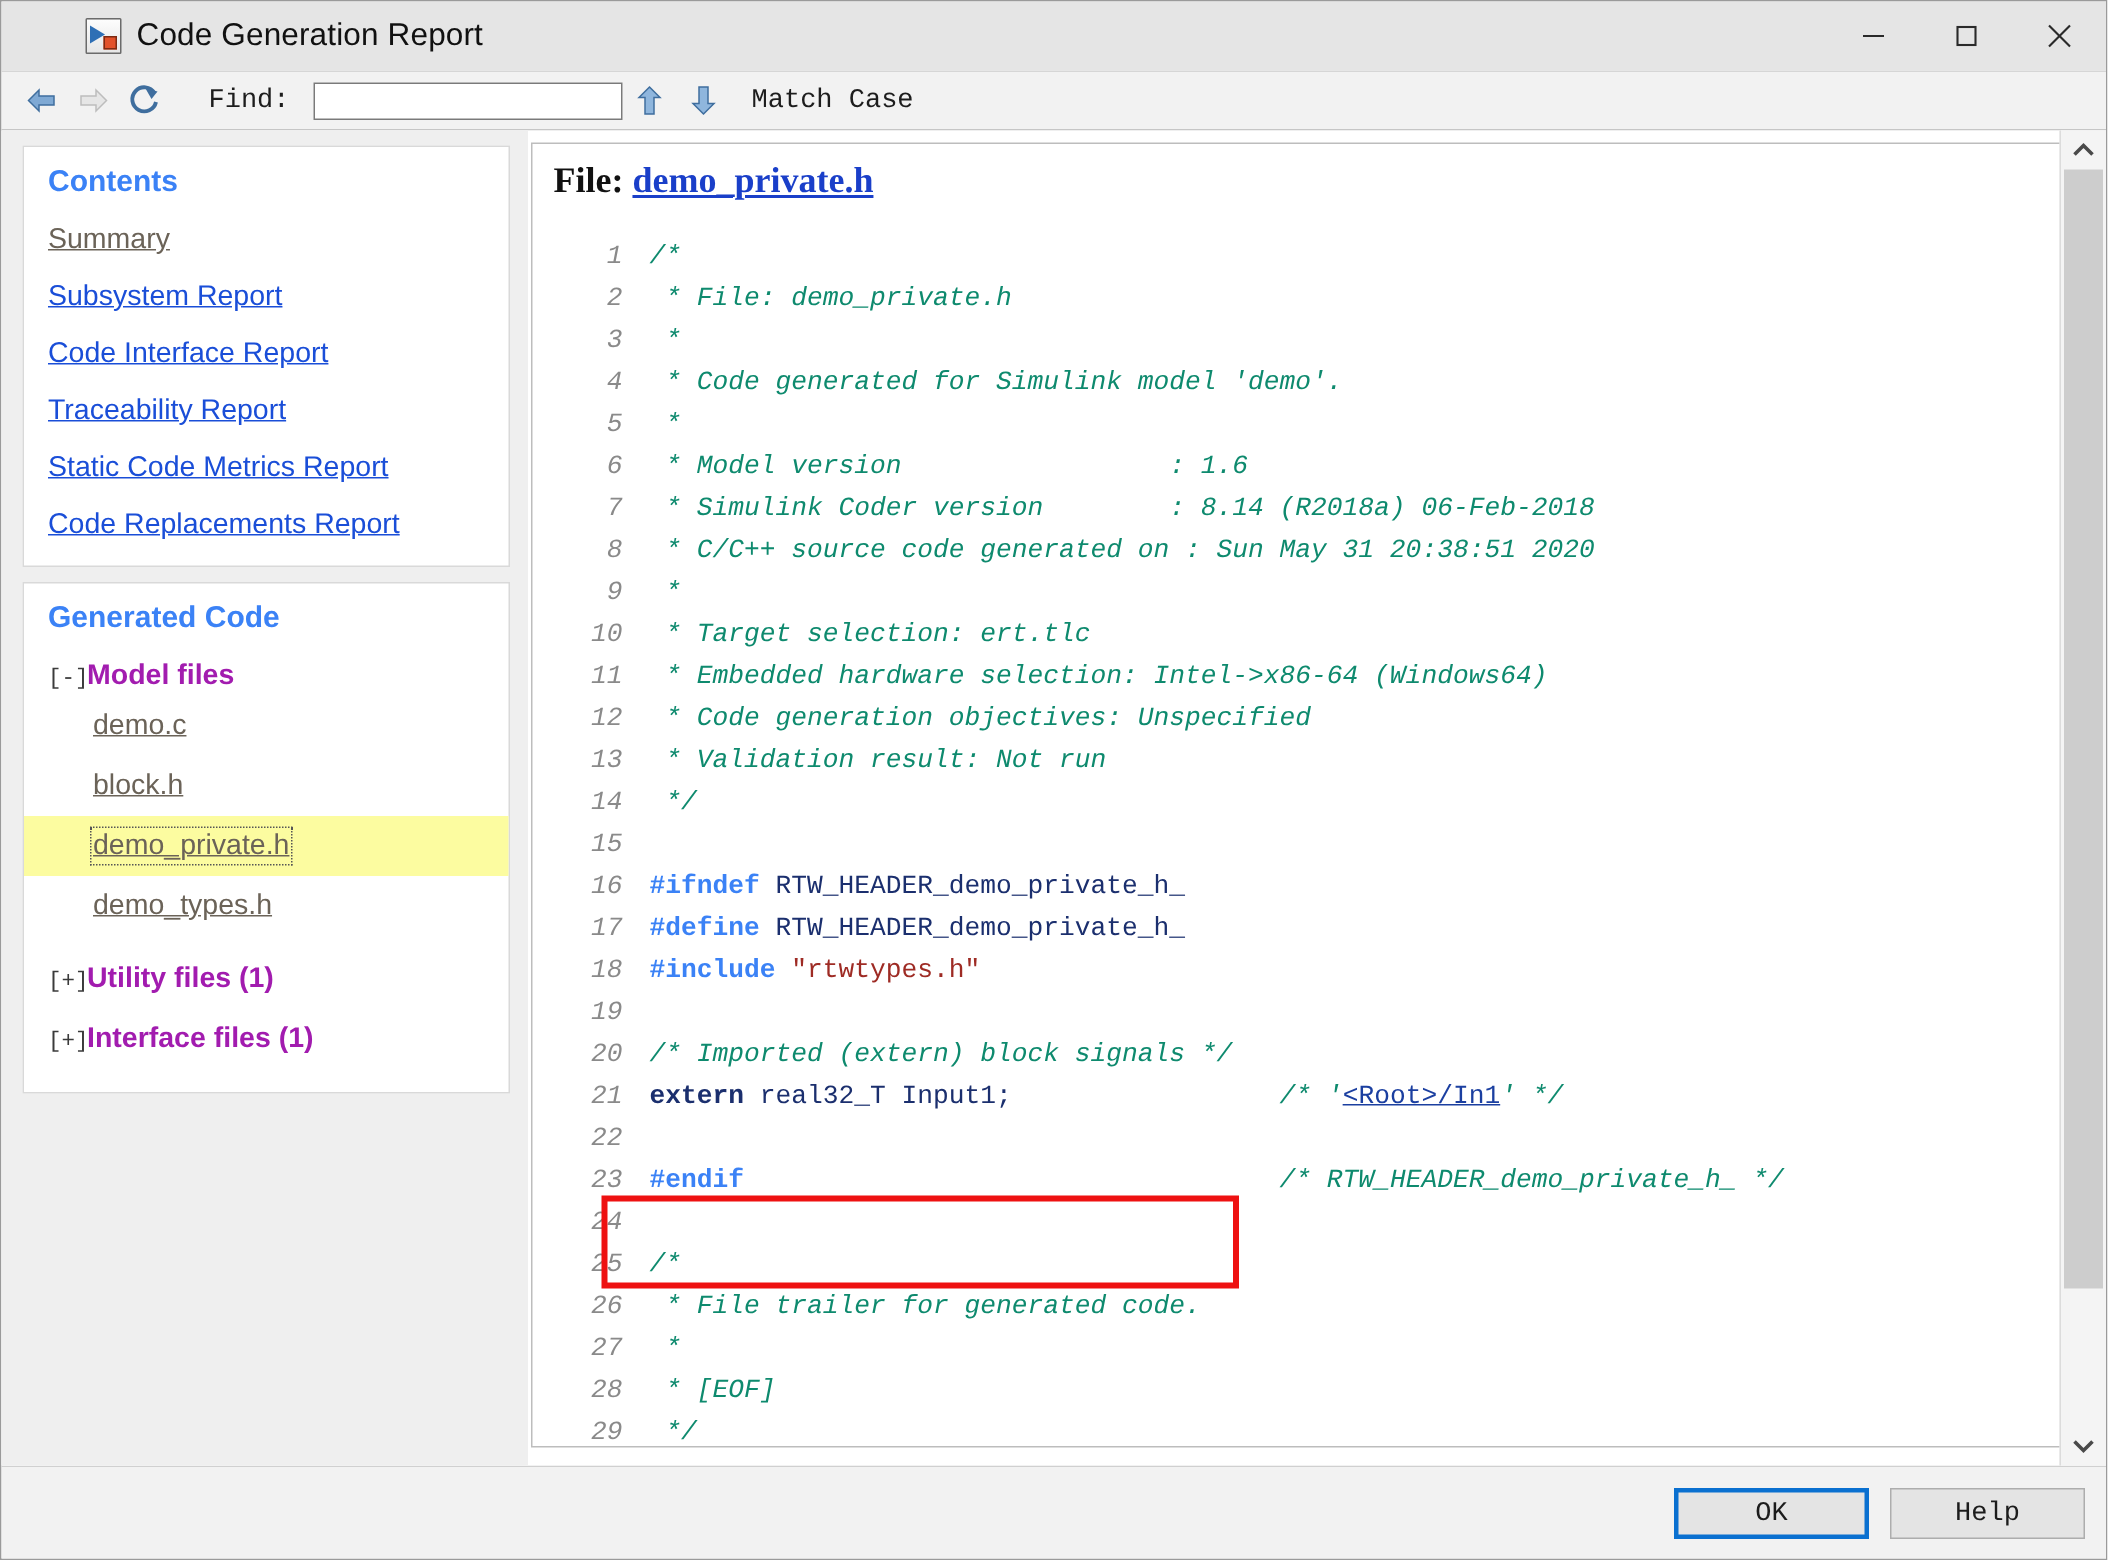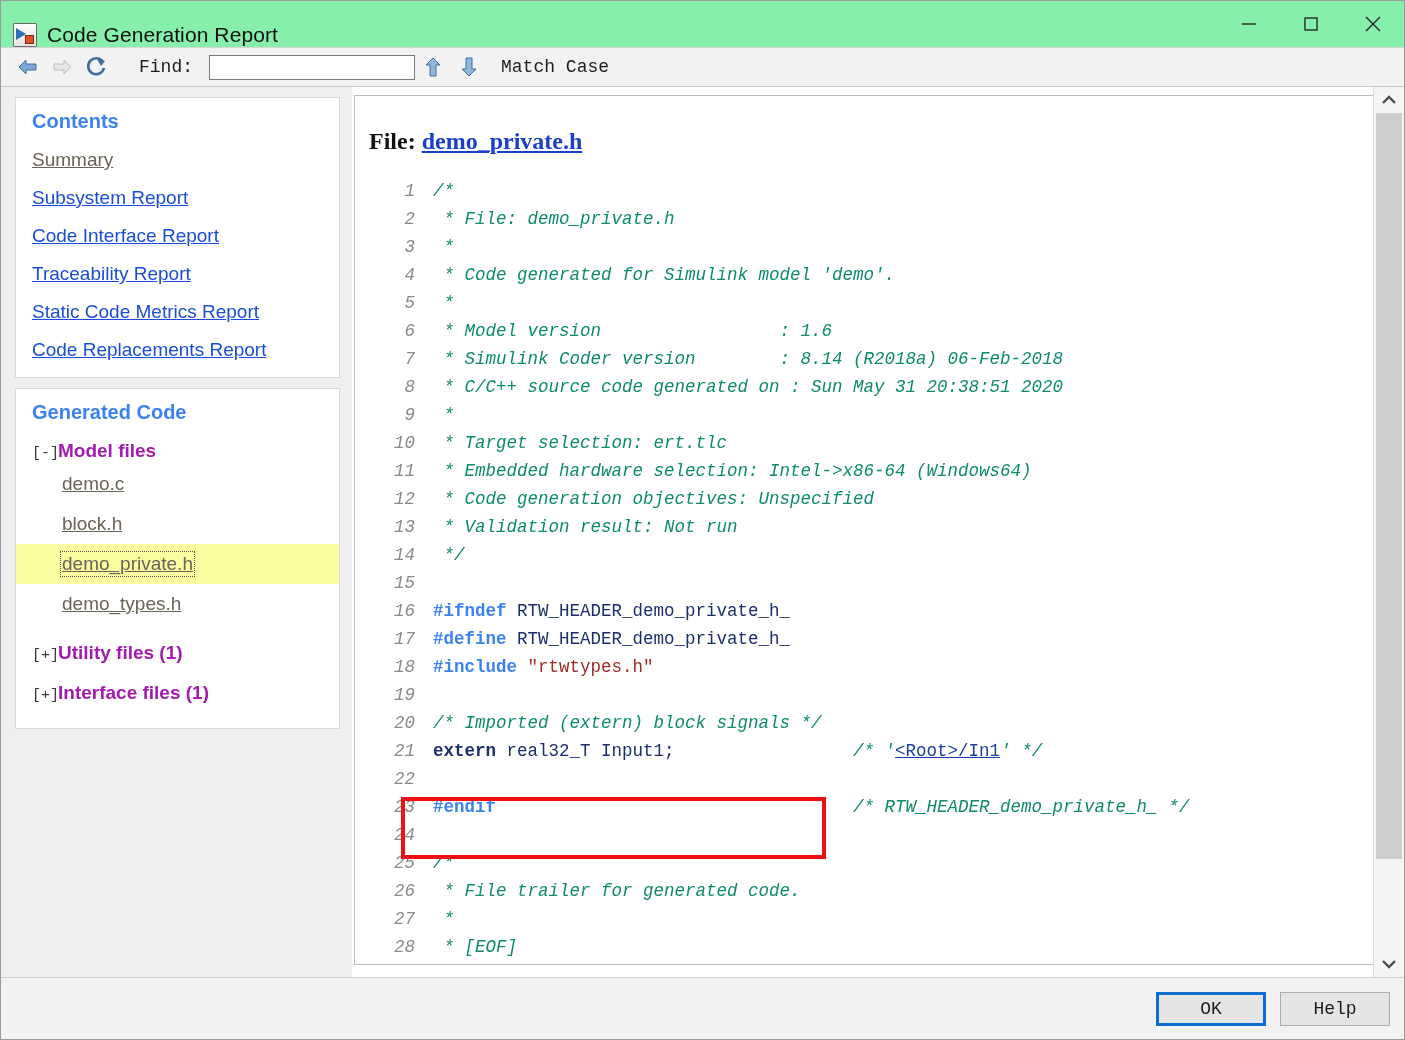--- a/index.html
+++ b/index.html
@@ -19,24 +19,25 @@
     border: 1px solid #9a9a9a;
     box-sizing: border-box;
     display: flex;
     flex-direction: column;
   }
 
   
   .titlebar {
     height: 46px;
     min-height: 46px;
-    background: #86efac;
-    display: flex;
-    align-items: flex-end;
-    position: relative;
+    background: #e5e5e5;
+    display: flex;
+    align-items: center;
+    position: relative;
+    padding-left: 44px;
   }
   .app-icon {
     width: 24px; height: 24px;
     margin-left: 12px;
     position: relative;
     border: 1px solid #6b6b6b;
     background: linear-gradient(#fdfdfd, #e6e6e6);
     box-sizing: border-box;
     border-radius: 1px;
   }
@@ -217,21 +218,21 @@
     box-sizing: border-box;
     min-width: 0;
   }
   .content {
     background: #ffffff;
     border: 1px solid #bdbdbd;
     box-sizing: border-box;
     height: 100%;
     overflow: hidden;
     position: relative;
-    padding: 22px 0 0 14px;
+    padding: 2px 0 0 14px;
   }
   .file-heading {
     font-family: "Liberation Serif", serif;
     font-size: 24px;
     font-weight: bold;
     color: #111111;
     margin: 10px 0 22px 0;
   }
   .file-heading a {
     color: #1a3fc9;
@@ -310,21 +311,21 @@
     justify-content: flex-end;
     padding-right: 14px;
     box-sizing: border-box;
   }
   .btn {
     font-family: "Liberation Mono", monospace;
     font-size: 18px;
     color: #1c1c1c;
     background: #e4e4e4;
     border: 1px solid #adadad;
-    width: 110px;
+    width: 130px;
     height: 34px;
     box-sizing: border-box;
     line-height: 32px;
     text-align: center;
     padding: 0;
   }
   .btn.primary {
     border: 3px solid #0a70d0;
     line-height: 28px;
   }

